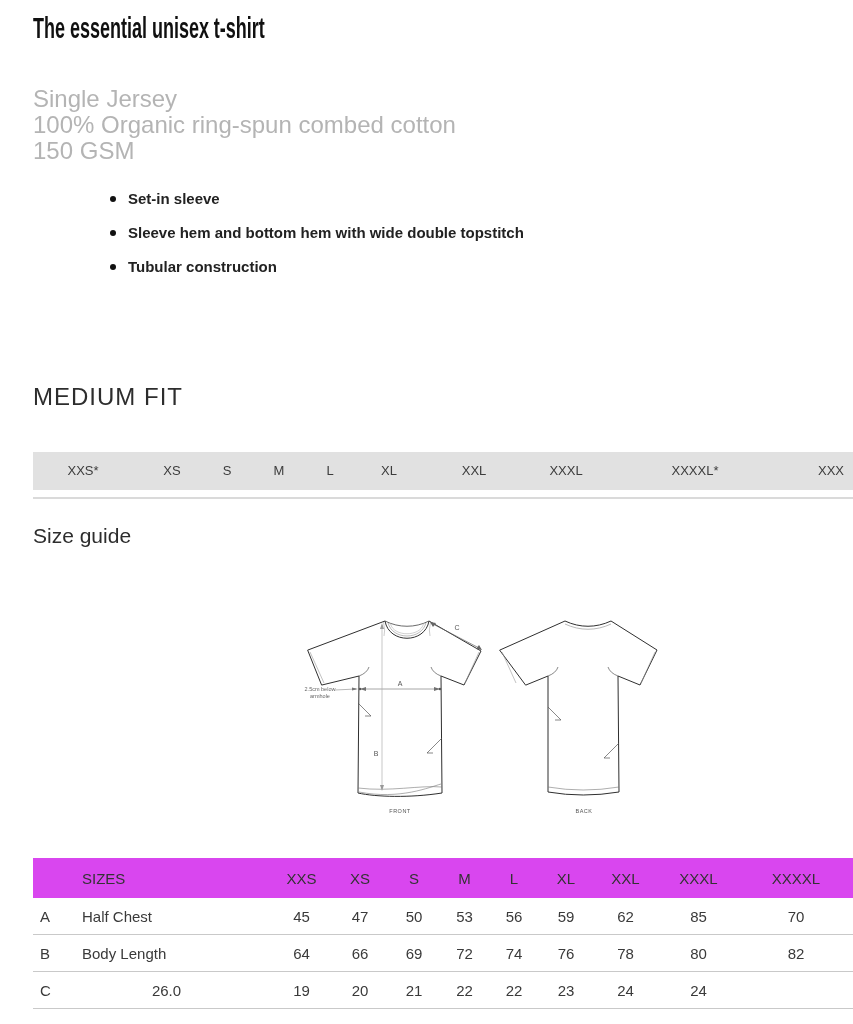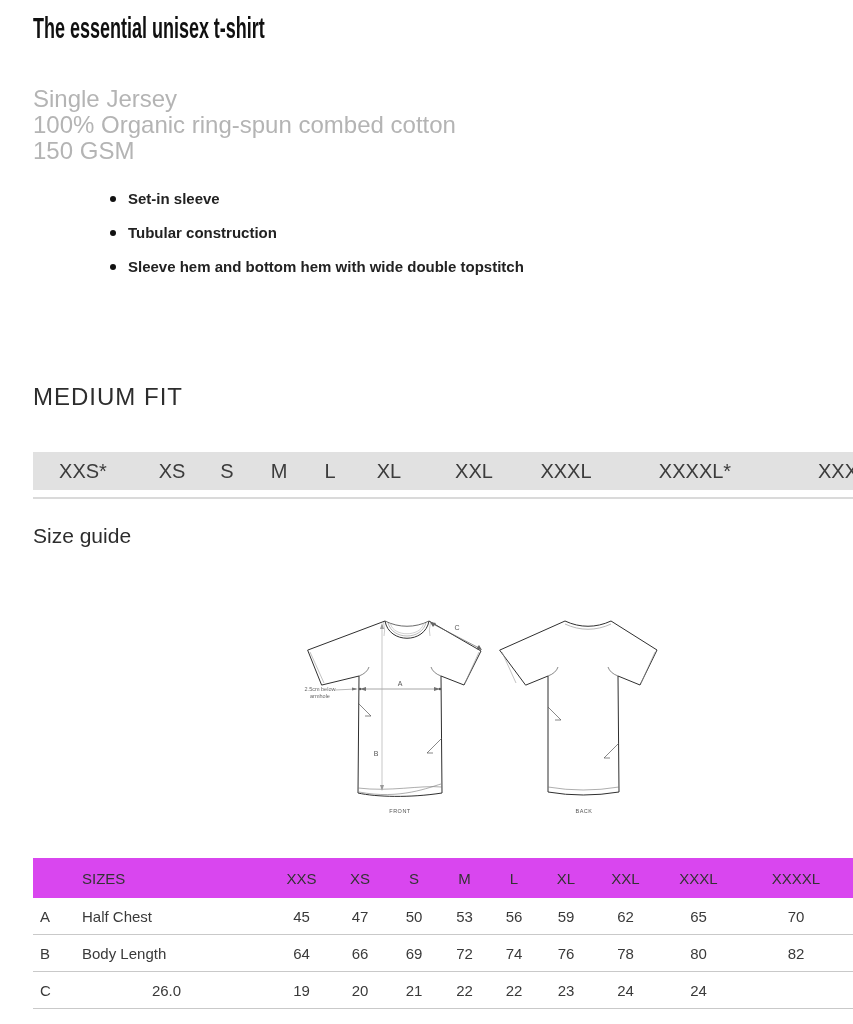--- a/index.html
+++ b/index.html
@@ -30,21 +30,21 @@
   .fit-heading{
     position:absolute;left:33px;top:383px;
     font-size:24px;font-weight:400;letter-spacing:1px;color:#2d2d2d;
   }
   .size-strip{
     position:absolute;left:33px;top:452px;width:820px;height:38px;
     background:#e1e1e1;overflow:hidden;
   }
   .size-strip span{
     position:absolute;top:0;height:38px;line-height:38px;
-    font-size:20px;color:#3c3c3c;white-space:nowrap;
+    font-size:13px;color:#3c3c3c;white-space:nowrap;
     transform:translateX(-50%);cursor:pointer;text-align:center;
   }
   .size-strip span.cut{transform:none;}
   .strip-underline{
     position:absolute;left:33px;top:497px;width:820px;height:2px;background:#dadada;
   }
   .size-guide-heading{
     position:absolute;left:33px;top:524px;
     font-size:21px;font-weight:400;color:#2d2d2d;
   }
@@ -69,22 +69,22 @@
 <div class="title">The essential unisex t-shirt</div>
 
 <div class="subtitle">
   <div>Single Jersey</div>
   <div>100% Organic ring-spun combed cotton</div>
   <div>150 GSM</div>
 </div>
 
 <ul class="features">
   <li>Set-in sleeve</li>
+  <li>Sleeve hem and bottom hem with wide double topstitch</li>
   <li>Tubular construction</li>
-  <li>Sleeve hem and bottom hem with wide double topstitch</li>
 </ul>
 
 <div class="fit-heading">MEDIUM FIT</div>
 
 <div class="size-strip">
   <span style="left:50px">XXS*</span>
   <span style="left:139px">XS</span>
   <span style="left:194px">S</span>
   <span style="left:246px">M</span>
   <span style="left:297px">L</span>
@@ -201,21 +201,21 @@
   <div class="t-row t-data">
     <div class="c-letter">A</div>
     <div class="c-label">Half Chest</div>
     <div class="c-num">45</div>
     <div class="c-num">47</div>
     <div class="c-num">50</div>
     <div class="c-num">53</div>
     <div class="c-num">56</div>
     <div class="c-num">59</div>
     <div class="c-num">62</div>
-    <div class="c-num">65</div>
+    <div class="c-num">85</div>
     <div class="c-num">70</div>
   </div>
 
   <div class="t-row t-data">
     <div class="c-letter">B</div>
     <div class="c-label">Body Length</div>
     <div class="c-num">64</div>
     <div class="c-num">66</div>
     <div class="c-num">69</div>
     <div class="c-num">72</div>

